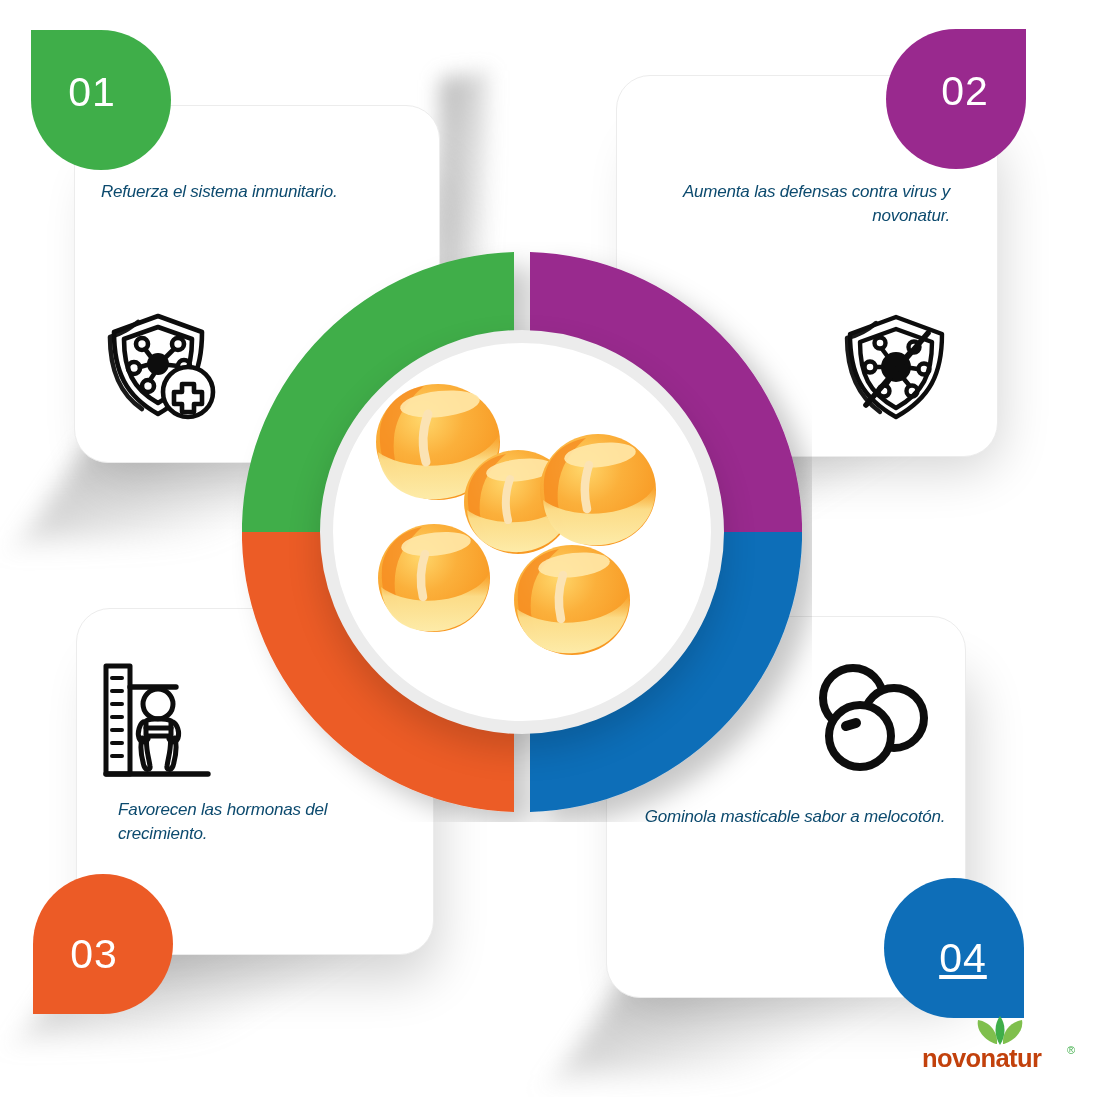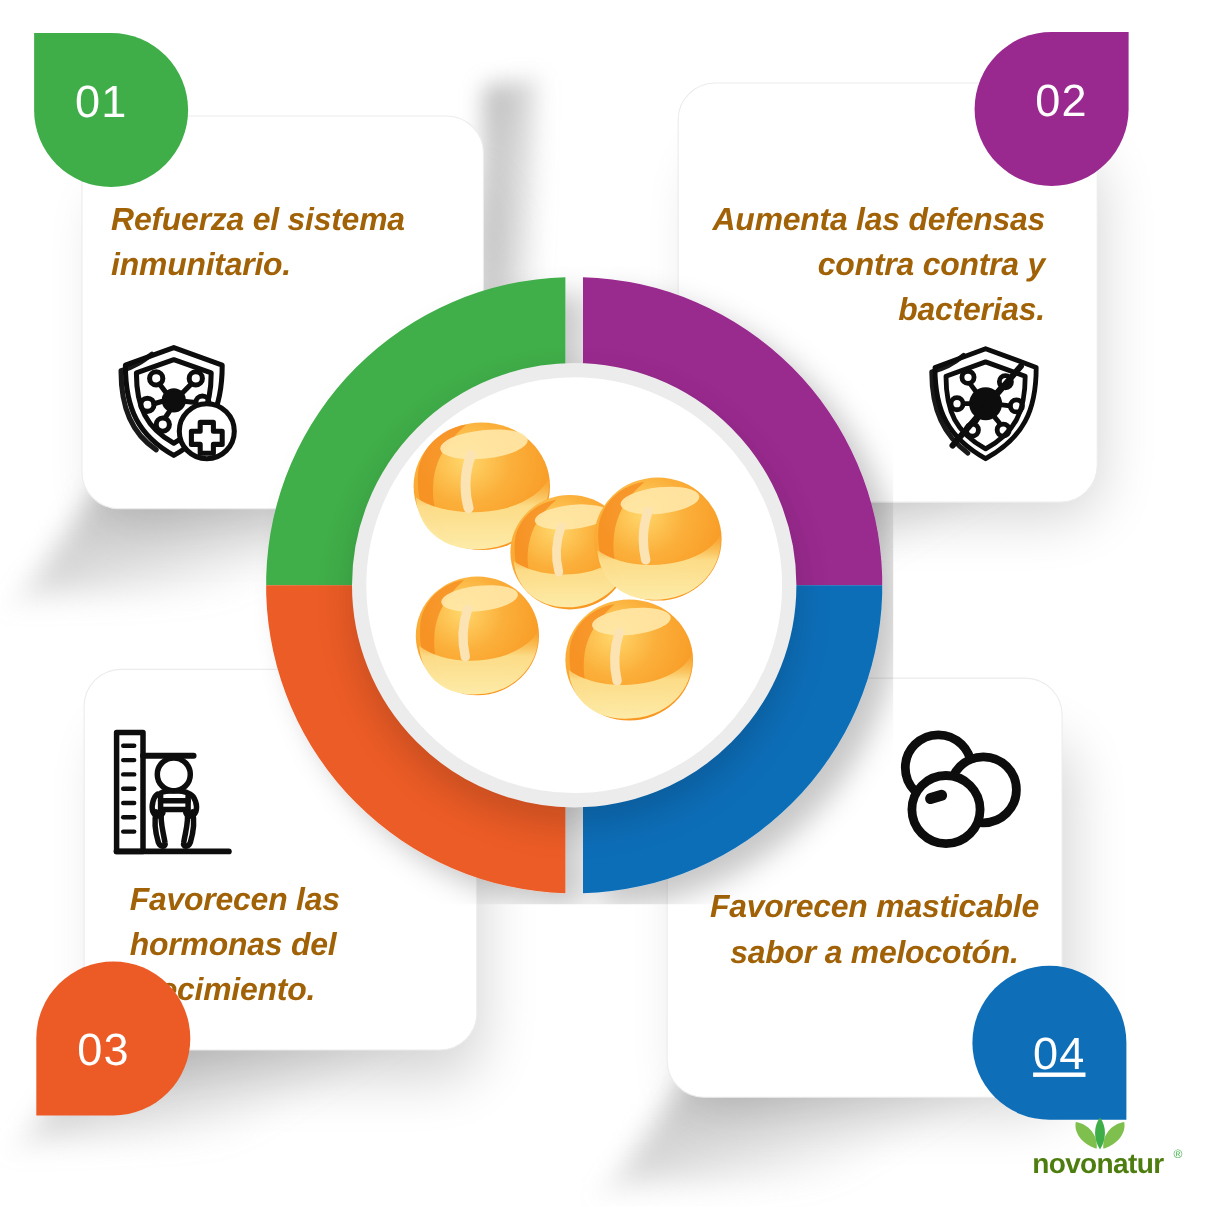--- a/index.html
+++ b/index.html
@@ -86,24 +86,24 @@
 
   #leaf1 .num, #leaf3 .num { margin-left: -18px; margin-top: -16px; }
   #leaf2 .num, #leaf4 .num { margin-left: 18px;  margin-top: -16px; }
   #leaf3 .num { margin-top: 20px; }
   #leaf4 .num { margin-top: 20px; }
 
   
   .card-text {
     position: absolute;
     font-style: italic;
-    font-weight: bold;
-    font-size: 29px;
+    font-weight: normal;
+    font-size: 17px;
     line-height: 1.42;
-    color: #a16207;
+    color: #0c4a6e;
     letter-spacing: -0.2px;
   }
   #txt1 { left: 101px; top: 180px; width: 300px; text-align: left; }
   #txt2 { left: 620px; top: 180px; width: 330px; text-align: right; }
   #txt3 { left: 118px; top: 798px; width: 290px; text-align: left; }
   #txt4 { left: 640px; top: 805px; width: 310px; text-align: center; }
 
   
   .card-icon { position: absolute; }
   #ic1 { left: 98px;  top: 310px; }
@@ -143,24 +143,23 @@
     top: 1018px;
     width: 152px;
     height: 62px;
   }
   #logo-word {
     position: absolute;
     left: 0; top: 26px;
     width: 152px;
     font-size: 25.5px;
     font-weight: bold;
-    color: #4d7c0f;
+    color: #c2410c;
     letter-spacing: -0.6px;
     font-family: "Liberation Sans", sans-serif;
-    text-align: center;
   }
   #logo-tm {
     position: absolute;
     right: -1px; top: 26px;
     font-size: 11px;
     color: #3FAE49;
   }
 </style>
 </head>
 <body>
@@ -198,21 +197,21 @@
       <line x1="56" y1="64" x2="52" y2="70"></line>
       <circle cx="90" cy="82" r="25" fill="#ffffff"></circle>
       <path d="M84 74 h12 v8 h8 v12 h-8 v8 h-12 v-8 h-8 v-12 h8 z"></path>
     </svg>
   </div>
   <div class="leaf leaf-tl" id="leaf1" style="background: rgb(63, 174, 73);">
     <span class="num">01</span>
   </div>
 
   <div class="card" id="card2"></div>
-  <div class="card-text" id="txt2">Aumenta las defensas contra contra y bacterias.</div>
+  <div class="card-text" id="txt2">Aumenta las defensas contra virus y novonatur.</div>
   <div class="card-icon" id="ic2">
     <svg width="112" height="108" viewBox="0 0 112 108" fill="none" stroke="#0d0d0d" stroke-width="4.4" stroke-linecap="round" stroke-linejoin="round">
       <path d="M56 4 L102 21 C102 61 90 85 56 104 C22 85 10 61 10 21 Z"></path>
       <path d="M56 16 L92 29 C92 61 83 80 56 95 C29 80 20 61 20 29 Z"></path>
       <path d="M36 10 C28 17 20 22 7 25 C7 60 18 83 40 99" opacity="0.95"></path>
       <circle cx="56" cy="54" r="15" fill="#0d0d0d" stroke="none"></circle>
       <circle cx="40" cy="30" r="5.5"></circle>
       <circle cx="74" cy="34" r="5.5"></circle>
       <circle cx="30" cy="54" r="5.5"></circle>
       <circle cx="84" cy="56" r="5.5"></circle>
@@ -260,21 +259,21 @@
 
   <div class="card" id="card4"></div>
   <div class="card-icon" id="ic4">
     <svg width="124" height="116" viewBox="0 0 124 116" fill="none" stroke="#0d0d0d" stroke-width="8" stroke-linecap="round" stroke-linejoin="round">
       <circle cx="45" cy="38" r="30" fill="#ffffff"></circle>
       <circle cx="86" cy="58" r="30" fill="#ffffff"></circle>
       <circle cx="52" cy="76" r="31" fill="#ffffff"></circle>
       <path d="M38 66 L48 63" stroke-width="10"></path>
     </svg>
   </div>
-  <div class="card-text" id="txt4">Favorecen masticable sabor a melocotón.</div>
+  <div class="card-text" id="txt4">Gominola masticable sabor a melocotón.</div>
   <div class="leaf leaf-br" id="leaf4" style="background: rgb(14, 110, 184);">
     <span class="num">04</span>
   </div>
 
   <div id="center-wrap">
     <svg id="donut" viewBox="0 0 580 580">
       <defs>
         <filter id="segShadow" x="-40%" y="-40%" width="190%" height="190%">
           <feDropShadow dx="16" dy="14" stdDeviation="13" flood-color="#000" flood-opacity="0.22"></feDropShadow>
         </filter>

